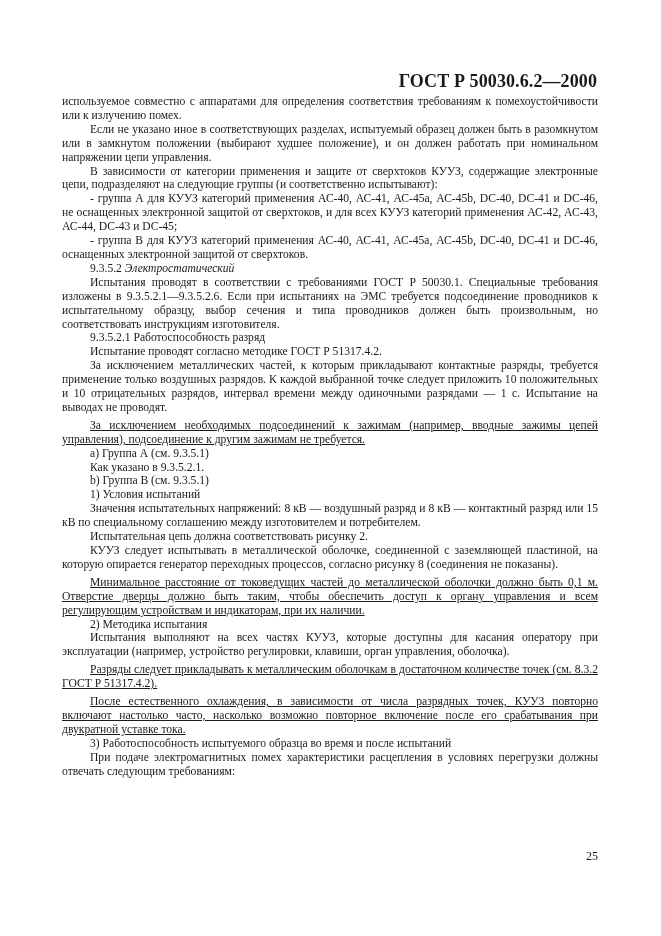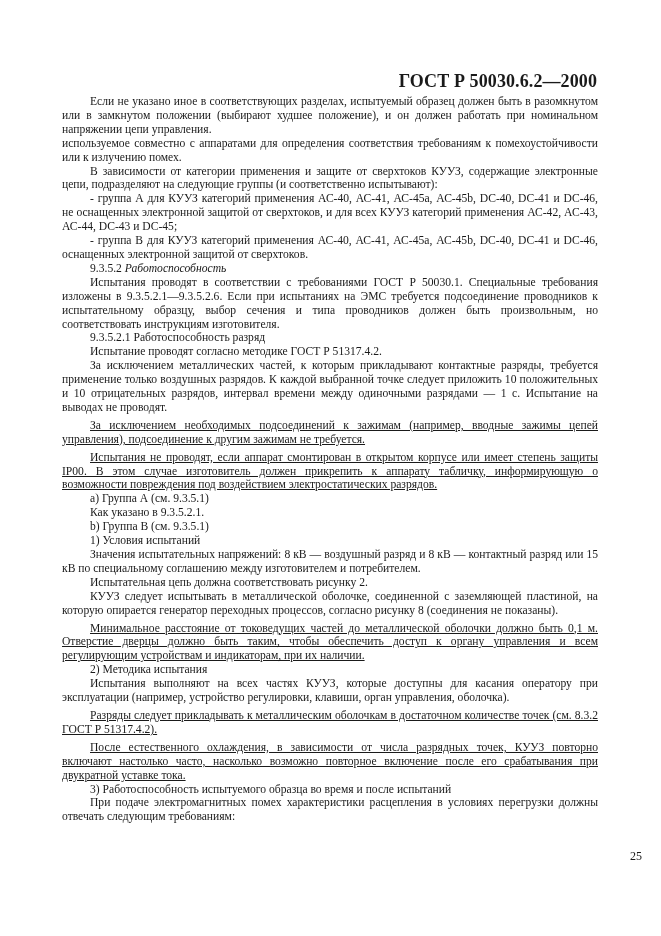--- a/index.html
+++ b/index.html
@@ -7,43 +7,42 @@
          font-family: "Liberation Serif", "DejaVu Serif", serif; color: #1a1a1a; }
   .header { position: absolute; top: 71px; right: 64px; font-weight: bold;
             font-size: 18px; letter-spacing: 0.1px; }
   .content { position: absolute; top: 95px; left: 62px; width: 536px;
              font-size: 11.6px; line-height: 13.9px; }
   .p { margin: 0; text-align: justify; text-indent: 28px; }
   .p.noind { text-indent: 0; }
   .p.sp { margin-top: 4px; text-decoration: underline; }
   .p.head { text-indent: 28px; text-align: left; }
   .it { font-style: italic; }
-  .pagenum { position: absolute; top: 849px; left: 586px; font-size: 12px; margin-left: 44px; }
+  .pagenum { position: absolute; top: 849px; left: 586px; font-size: 12px; }
 </style>
 </head>
 <body>
 
 <div class="header">ГОСТ Р 50030.6.2—2000</div>
 
 <div class="content">
+  <p class="p noind">используемое совместно с аппаратами для определения соответствия требованиям к помехоустойчивости или к излучению помех.</p>
   <p class="p">Если не указано иное в соответствующих разделах, испытуемый образец должен быть в разомкнутом или в замкнутом положении (выбирают худшее положение), и он должен работать при номинальном напряжении цепи управления.</p>
-  <p class="p noind">используемое совместно с аппаратами для определения соответствия требованиям к помехоустойчивости или к излучению помех.</p>
   <p class="p">В зависимости от категории применения и защите от сверхтоков КУУЗ, содержащие электронные цепи, подразделяют на следующие группы (и соответственно испытывают):</p>
   <p class="p">- группа А для КУУЗ категорий применения АС-40, АС-41, АС-45а, АС-45b, DC-40, DC-41 и DC-46, не оснащенных электронной защитой от сверхтоков, и для всех КУУЗ категорий применения АС-42, АС-43, АС-44, DC-43 и DC-45;</p>
   <p class="p">- группа В для КУУЗ категорий применения АС-40, АС-41, АС-45а, АС-45b, DC-40, DC-41 и DC-46, оснащенных электронной защитой от сверхтоков.</p>
   <p class="p head">
     <span>9.3.5.2</span>
-    <span class="it">Работоспособность</span>
+    <span class="it">Электростатический</span>
   </p>
   <p class="p">Испытания проводят в соответствии с требованиями ГОСТ Р 50030.1. Специальные требования изложены в 9.3.5.2.1—9.3.5.2.6. Если при испытаниях на ЭМС требуется подсоединение проводников к испытательному образцу, выбор сечения и типа проводников должен быть произвольным, но соответствовать инструкциям изготовителя.</p>
   <p class="p head">9.3.5.2.1 Работоспособность разряд</p>
   <p class="p">Испытание проводят согласно методике ГОСТ Р 51317.4.2.</p>
   <p class="p">За исключением металлических частей, к которым прикладывают контактные разряды, требуется применение только воздушных разрядов. К каждой выбранной точке следует приложить 10 положительных и 10 отрицательных разрядов,  интервал времени между одиночными разрядами — 1 с. Испытание на выводах не проводят.</p>
   <p class="p sp">За исключением необходимых подсоединений к зажимам (например, вводные зажимы цепей управления), подсоединение к другим зажимам не требуется.</p>
-  <p class="p sp">Испытания не проводят, если аппарат смонтирован в открытом корпусе или имеет степень защиты IP00. В этом случае изготовитель должен прикрепить к аппарату табличку, информирующую о возможности повреждения под воздействием электростатических разрядов.</p>
   <p class="p head">а) Группа А (см. 9.3.5.1)</p>
   <p class="p head">Как указано в 9.3.5.2.1.</p>
   <p class="p head">b) Группа В (см. 9.3.5.1)</p>
   <p class="p head">1)  Условия  испытаний</p>
   <p class="p">Значения испытательных напряжений: 8 кВ — воздушный разряд и 8 кВ — контактный разряд или 15 кВ по специальному соглашению между изготовителем и потребителем.</p>
   <p class="p">Испытательная цепь должна соответствовать рисунку 2.</p>
   <p class="p">КУУЗ следует испытывать в металлической оболочке, соединенной с заземляющей пластиной, на которую опирается генератор переходных процессов, согласно рисунку 8 (соединения не показаны).</p>
   <p class="p sp">Минимальное расстояние от токоведущих частей до металлической оболочки должно быть 0,1 м. Отверстие дверцы должно быть таким, чтобы обеспечить доступ к органу управления и всем регулирующим устройствам и индикаторам, при их наличии.</p>
   <p class="p head">2)  Методика  испытания</p>
   <p class="p">Испытания выполняют на всех частях КУУЗ, которые доступны для касания оператору при эксплуатации (например, устройство регулировки, клавиши, орган управления, оболочка).</p>

